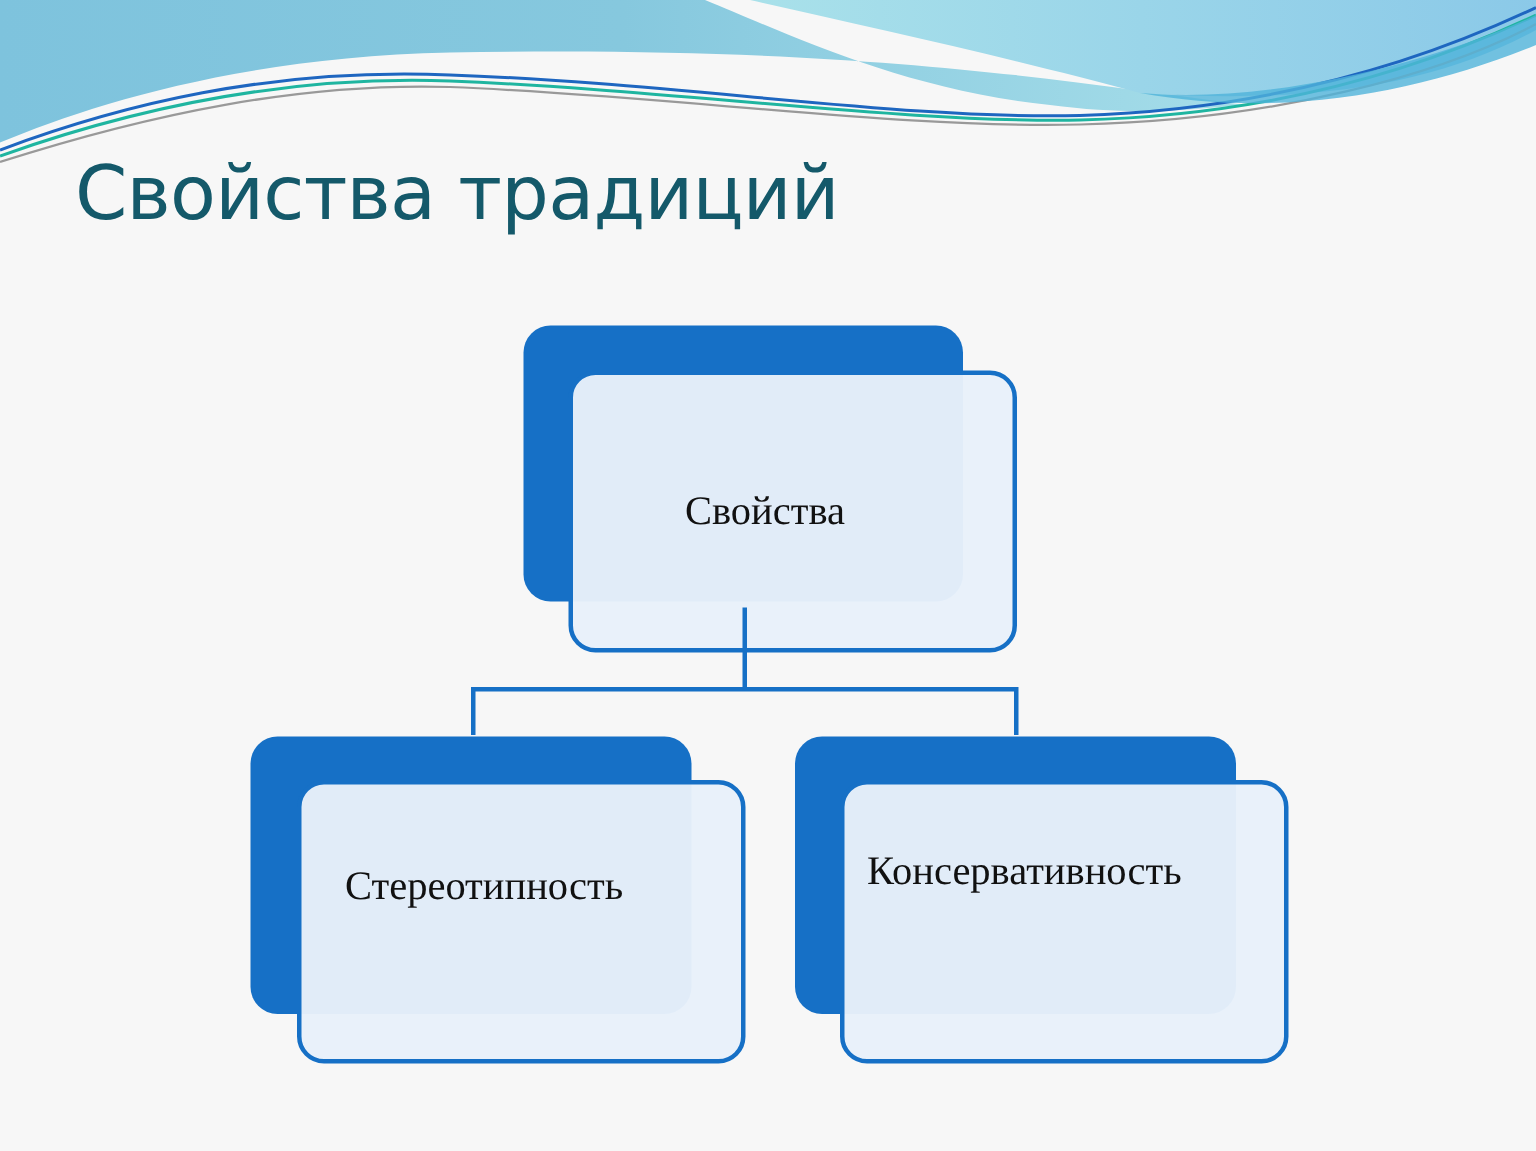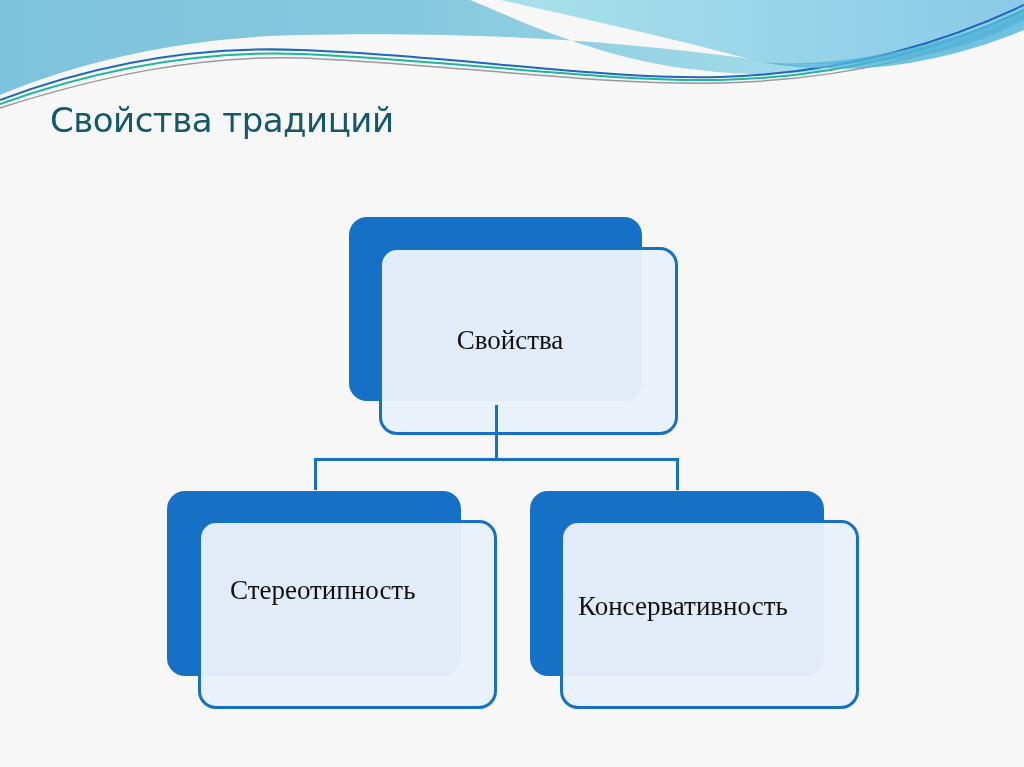--- a/index.html
+++ b/index.html
@@ -1,18 +1,18 @@
 <!DOCTYPE html>
 <html><head>
 <meta charset="utf-8">
 <style>
   html, body { margin:0; padding:0; }
   body { width:1024px; height:767px; position:relative; overflow:hidden; background:#f7f7f7; font-family:"Liberation Serif", serif; }
   .wave { position:absolute; left:0; top:0; width:1024px; height:120px; }
-  .title { position:absolute; left:50px; top:100px; font-family:"DejaVu Sans", sans-serif; font-size:34px; color:#14596a; margin:0; font-weight:normal; letter-spacing:-0.5px; }
+  .title { position:absolute; left:50px; top:100px; font-family:"DejaVu Sans", sans-serif; font-size:50px; color:#14596a; margin:0; font-weight:normal; letter-spacing:-0.5px; }
   .back { position:absolute; background:#1670c6; border-radius:18px; }
   .front { position:absolute; background:rgba(232,241,250,0.97); border:3px solid #1670c6; border-radius:18px; box-sizing:border-box; }
   .label { position:absolute; color:#111; font-size:27px; text-align:center; line-height:34px; display:flex; align-items:center; justify-content:center; }
   .conn { position:absolute; background:#1670c6; }
 </style>
 </head>
 <body>
 
 <svg class="wave" viewBox="0 0 1024 120" preserveAspectRatio="none">
   <defs>
@@ -51,14 +51,14 @@
 
 <div>
   <div class="back" style="left:167px; top:491px; width:294px; height:185px;"></div>
   <div class="front" style="left:198px; top:520px; width:299px; height:189px;"></div>
   <div class="label" style="left:200px; top:572px; width:295px; height:36px; justify-content:flex-start; padding-left:30px; box-sizing:border-box;">Стереотипность</div>
 </div>
 
 <div>
   <div class="back" style="left:530px; top:491px; width:294px; height:185px;"></div>
   <div class="front" style="left:560px; top:520px; width:299px; height:189px;"></div>
-  <div class="label" style="left:562px; top:588px; width:295px; height:36px; justify-content:flex-start; padding-left:16px; box-sizing:border-box;text-align:right;">Консервативность</div>
+  <div class="label" style="left:562px; top:562px; width:295px; height:36px; justify-content:flex-start; padding-left:16px; box-sizing:border-box;text-align:right;">Консервативность</div>
 </div>
 
 </body></html>

